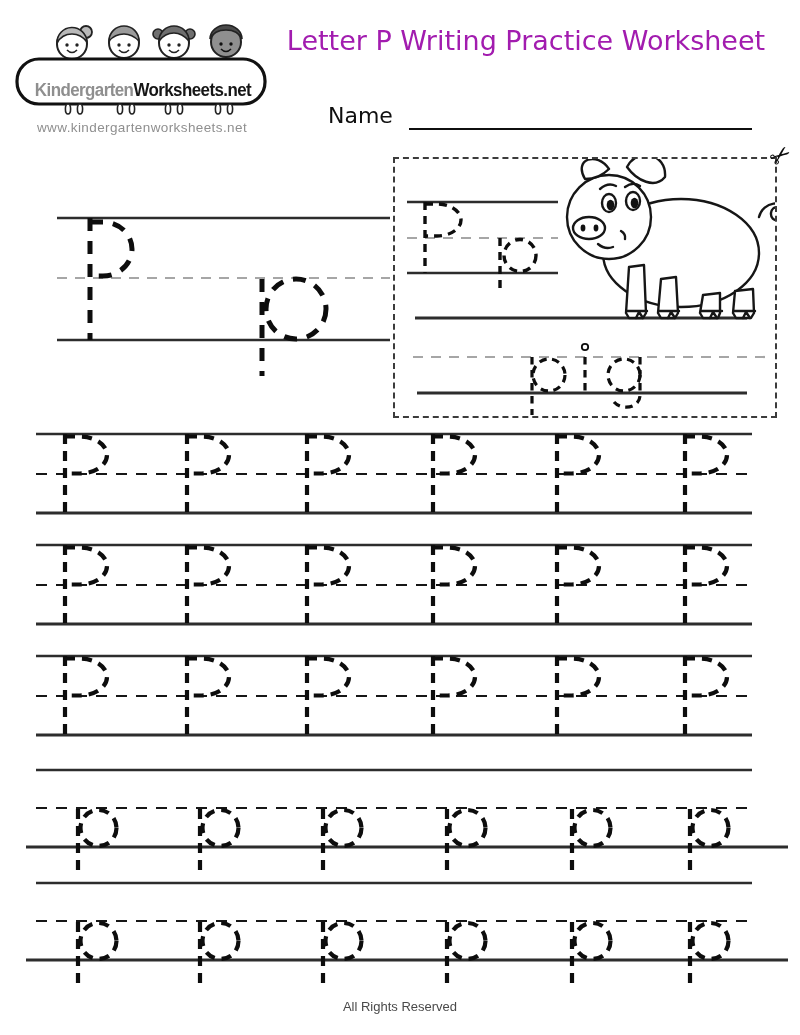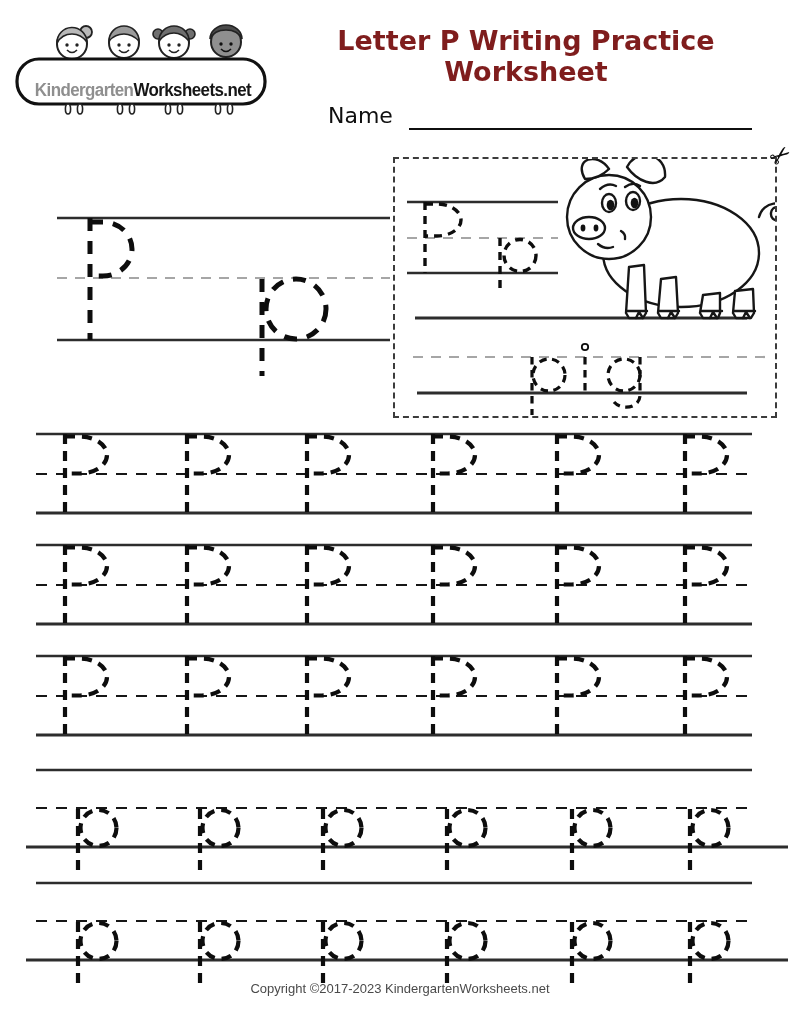--- a/index.html
+++ b/index.html
@@ -12,21 +12,21 @@
   .logo-text{position:absolute;left:14px;top:66px;width:228px;text-align:center;
              font-weight:bold;font-size:18px;letter-spacing:-0.6px;white-space:nowrap;
              transform:scaleX(.94);transform-origin:center;}
   .logo-text .lt1{color:#8f8f8f;}
   .logo-text .lt2{color:#161616;}
   .logo-url{position:absolute;left:0;top:106px;width:256px;text-align:center;
             font-size:13.5px;color:#8f8f8f;letter-spacing:.4px;}
 
   
   .title{position:absolute;left:262px;top:25px;width:528px;text-align:center;
-         font-family:"DejaVu Sans",sans-serif;font-size:27px;font-weight:700;color:#7f1d1d;}
+         font-family:"DejaVu Sans",sans-serif;font-size:27px;font-weight:400;color:#a21caf;}
   .name-label{position:absolute;left:328px;top:103px;font-family:"DejaVu Sans",sans-serif;
               font-size:22px;color:#0f0f0f;}
   .name-line{position:absolute;left:409px;top:102px;width:343px;height:26px;
              border-bottom:2.5px solid #0f0f0f;}
 
   
   .card{position:absolute;left:393px;top:157px;width:384px;height:261px;
         border:2px dashed #3c3c3c;box-sizing:border-box;}
   .scissors{position:absolute;top:-16px;right:-16px;font-size:25px;line-height:1;
             color:#0d0d0d;transform:rotate(-38deg);}
@@ -103,20 +103,21 @@
           <ellipse cx="66" cy="95" rx="2.6" ry="5"></ellipse>
         <ellipse cx="106" cy="95" rx="2.6" ry="5"></ellipse>
           <ellipse cx="118" cy="95" rx="2.6" ry="5"></ellipse>
         <ellipse cx="154" cy="95" rx="2.6" ry="5"></ellipse>
           <ellipse cx="166" cy="95" rx="2.6" ry="5"></ellipse>
         <ellipse cx="204" cy="95" rx="2.6" ry="5"></ellipse>
           <ellipse cx="216" cy="95" rx="2.6" ry="5"></ellipse>
       </g>
     </svg>
     <div class="logo-text"><span class="lt1">Kindergarten</span><span class="lt2">Worksheets.net</span></div>
+    <div class="logo-url">www.kindergartenworksheets.net</div>
   </div>
 
   <div class="title">Letter P Writing Practice Worksheet</div>
   <div class="name-label">Name</div>
   <div class="name-line"></div>
 
   <svg style="position:absolute;left:40px;top:196px;" width="352" height="195" viewBox="0 0 352 195">
     <line class="ws-line" x1="17" y1="22" x2="350" y2="22"></line>
     <line class="ws-mid-gray" x1="17" y1="82" x2="350" y2="82"></line>
     <line class="ws-line" x1="17" y1="144" x2="350" y2="144"></line>
@@ -328,15 +329,15 @@
           <line class="" x1="554" y1="43" x2="554" y2="106"></line>
           <circle cx="574.5" cy="62" r="18"></circle>
         </g>
         <g class="tr-letter tr-row" aria-label="p">
           <line class="" x1="672" y1="43" x2="672" y2="106"></line>
           <circle cx="692.5" cy="62" r="18"></circle>
         </g>
       </svg>
     </div>
 
-  <div class="foot1">Copyright ©2017-2023 KindergartenWorksheets.net</div>
+  <div class="foot2">All Rights Reserved</div>
 
 </div>
 
 </body></html>

